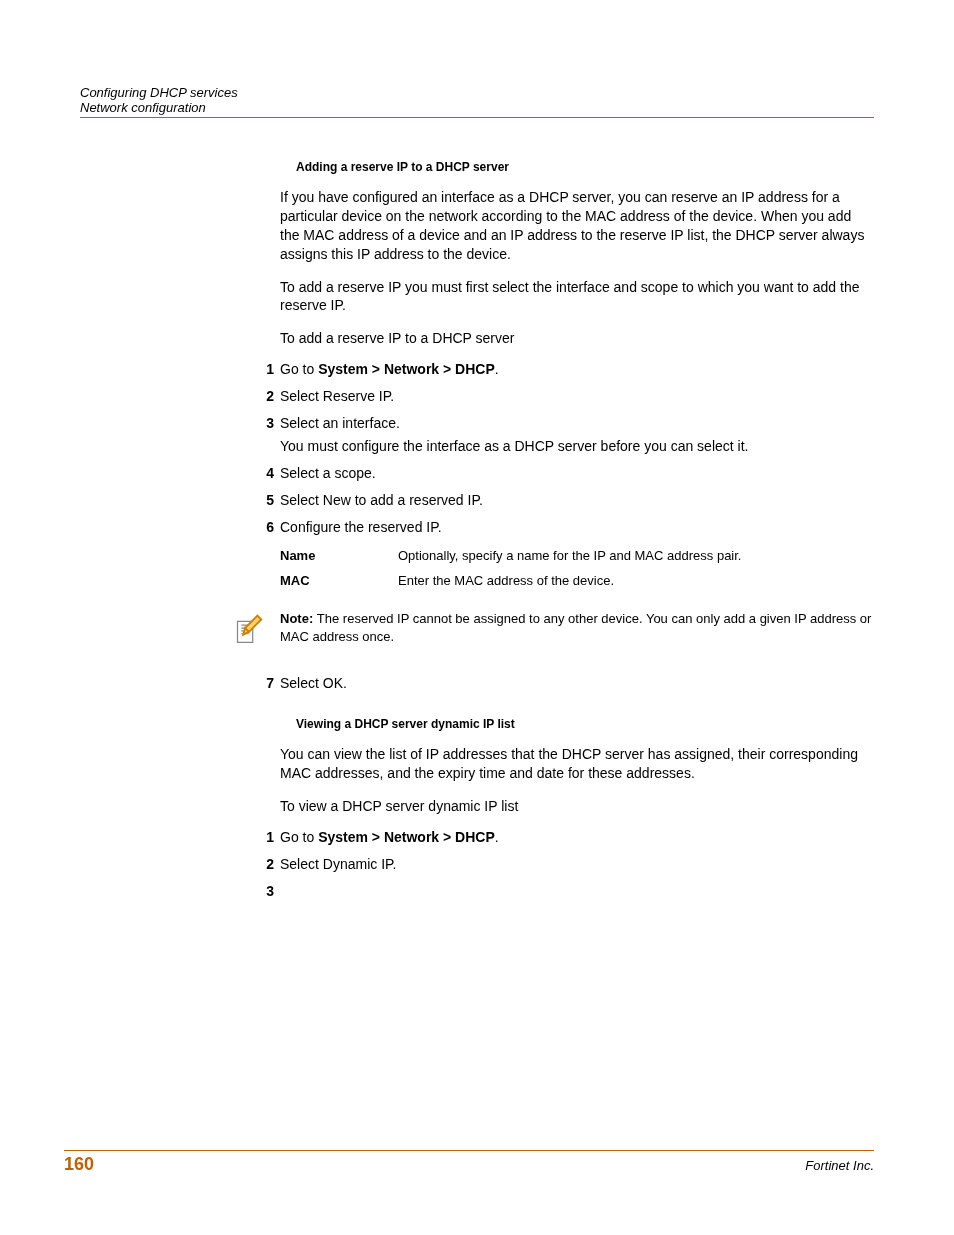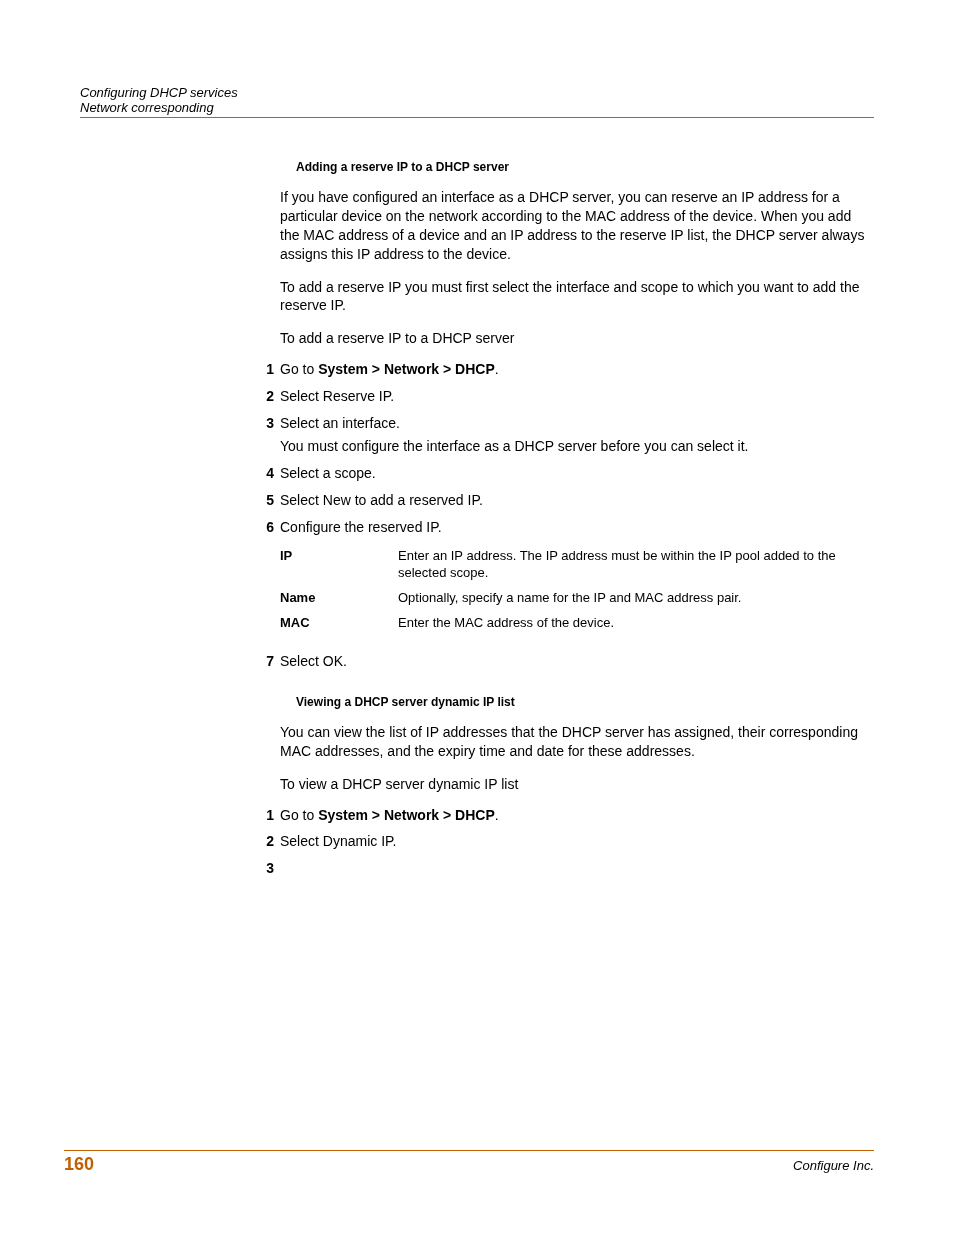--- a/index.html
+++ b/index.html
@@ -121,21 +121,21 @@
       font-style: italic;
       font-size: 13px;
     }
   </style>
 </head>
 <body>
 
 <div class="page">
   <div class="header-row">
     <span>Configuring DHCP services</span>
-    <span>Network corresponding</span>
+    <span>Network configuration</span>
   </div>
 
   <div class="content">
 
     <h2>Adding a reserve IP to a DHCP server</h2>
     <p>If you have configured an interface as a DHCP server, you can reserve an IP address for a particular device on the network according to the MAC address of the device. When you add the MAC address of a device and an IP address to the reserve IP list, the DHCP server always assigns this IP address to the device.</p>
     <p>To add a reserve IP you must first select the interface and scope to which you want to add the reserve IP.</p>
     <p class="subhead">To add a reserve IP to a DHCP server</p>
 
     <ol class="steps">
@@ -161,35 +161,46 @@
         <span>Select New to add a reserved IP.</span>
       </li>
       <li>
         <span class="num">6</span>
         <span>Configure the reserved IP.</span>
       </li>
     </ol>
 
     <table class="defs">
       <tbody>
-          <tr>
-        <td class="k">IP</td>
-        <td>Enter an IP address. The IP address must be within the IP pool added to the selected scope.</td>
-      </tr>
       <tr>
         <td class="k">Name</td>
         <td>Optionally, specify a name for the IP and MAC address pair.</td>
       </tr>
       <tr>
         <td class="k">MAC</td>
         <td>Enter the MAC address of the device.</td>
       </tr>
     </tbody>
       </table>
 
+    <div class="note-row">
+      <span class="note-icon">
+        <svg viewBox="0 0 40 40">
+          <g fill="none" stroke="#888" stroke-width="1.3">
+            <path d="M10 34 L10 12 L26 12 L26 34 Z"></path>
+            <path d="M14 16 L22 16 M14 19 L22 19 M14 22 L22 22 M14 25 L22 25"></path>
+          </g>
+          <g fill="none" stroke="#d08000" stroke-width="2">
+            <path d="M31 6 L35 10 L22 23 L18 19 Z" fill="#ffd070"></path>
+            <path d="M18 19 L22 23 L16 26 Z" fill="#ffd070"></path>
+          </g>
+        </svg>
+      </span>
+      <b>Note: </b><span>The reserved IP cannot be assigned to any other device. You can only add a given IP address or MAC address once.</span>
+    </div>
 
     <ol class="steps" start="7">
       <li>
         <span class="num">7</span>
         <span>Select OK.</span>
       </li>
     </ol>
 
     <h2 style="margin-top:24px">Viewing a DHCP server dynamic IP list</h2>
     <p>You can view the list of IP addresses that the DHCP server has assigned, their corresponding MAC addresses, and the expiry time and date for these addresses.</p>
@@ -206,15 +217,15 @@
       </li>
       <li>
         <span class="num">3</span>
       </li>
     </ol>
 
   </div>
 
   <div class="footer">
     <span class="pgnum">160</span>
-    <span class="company">Configure Inc.</span>
+    <span class="company">Fortinet Inc.</span>
   </div>
 </div>
 
 </body></html>

